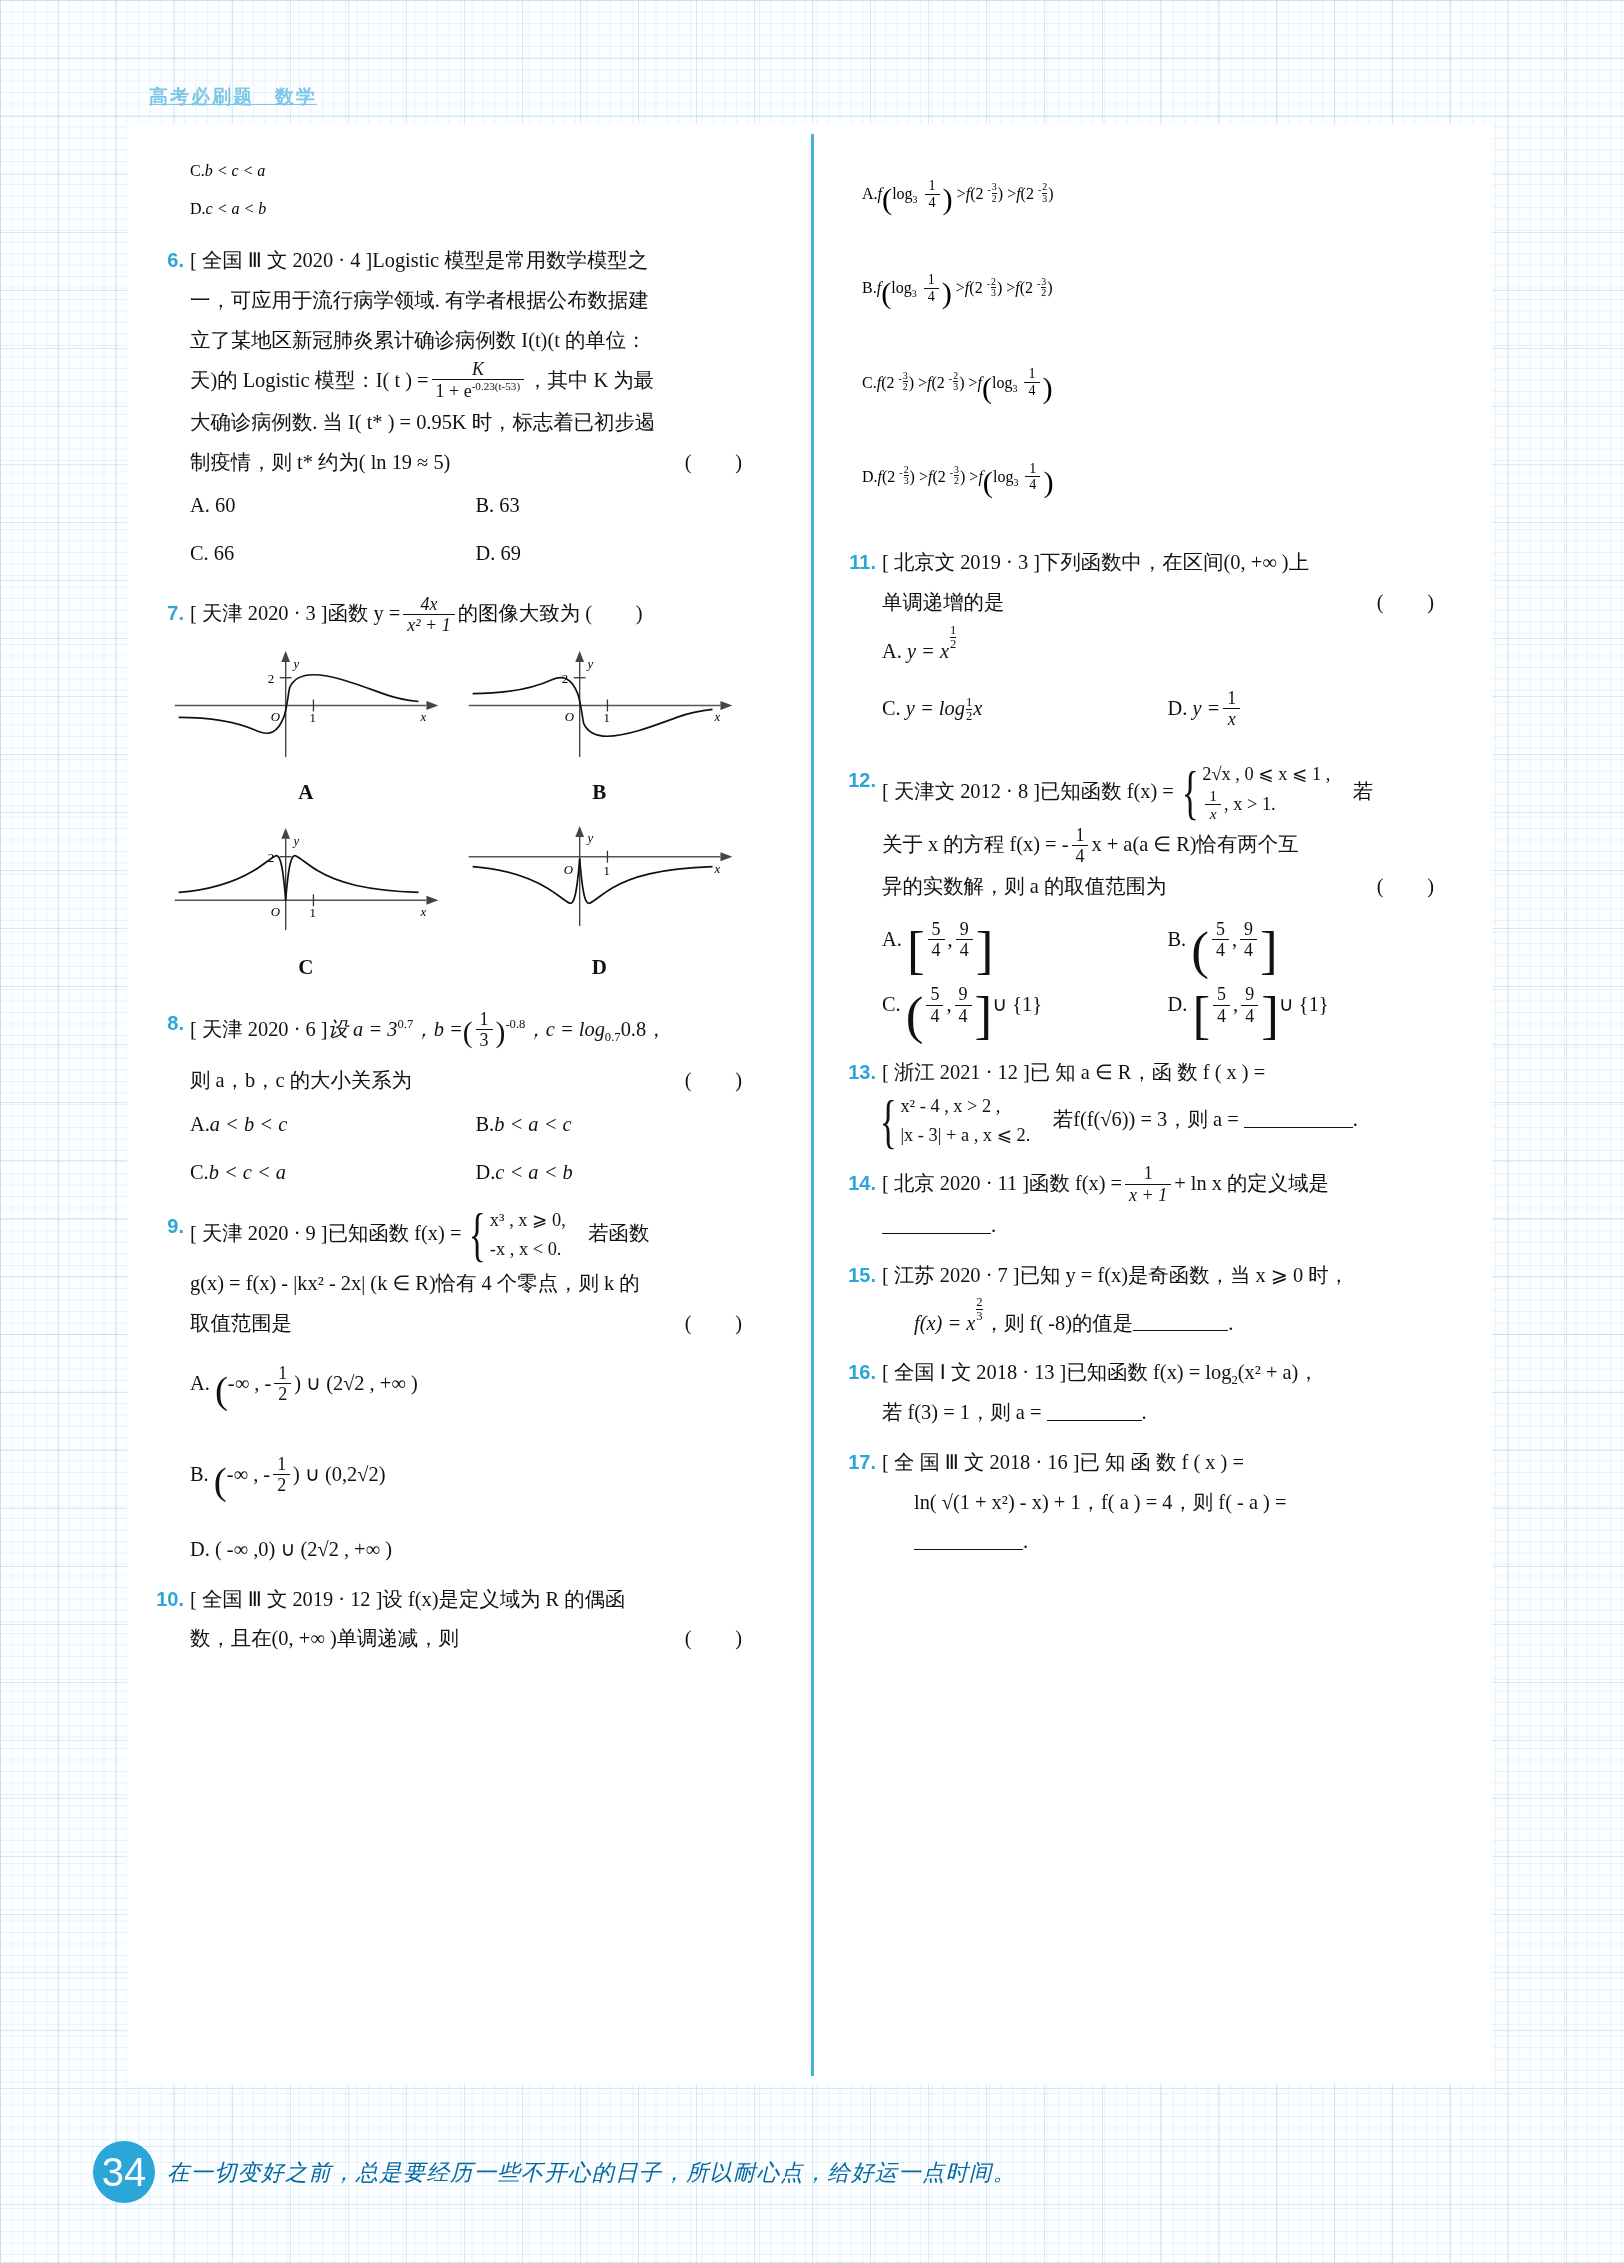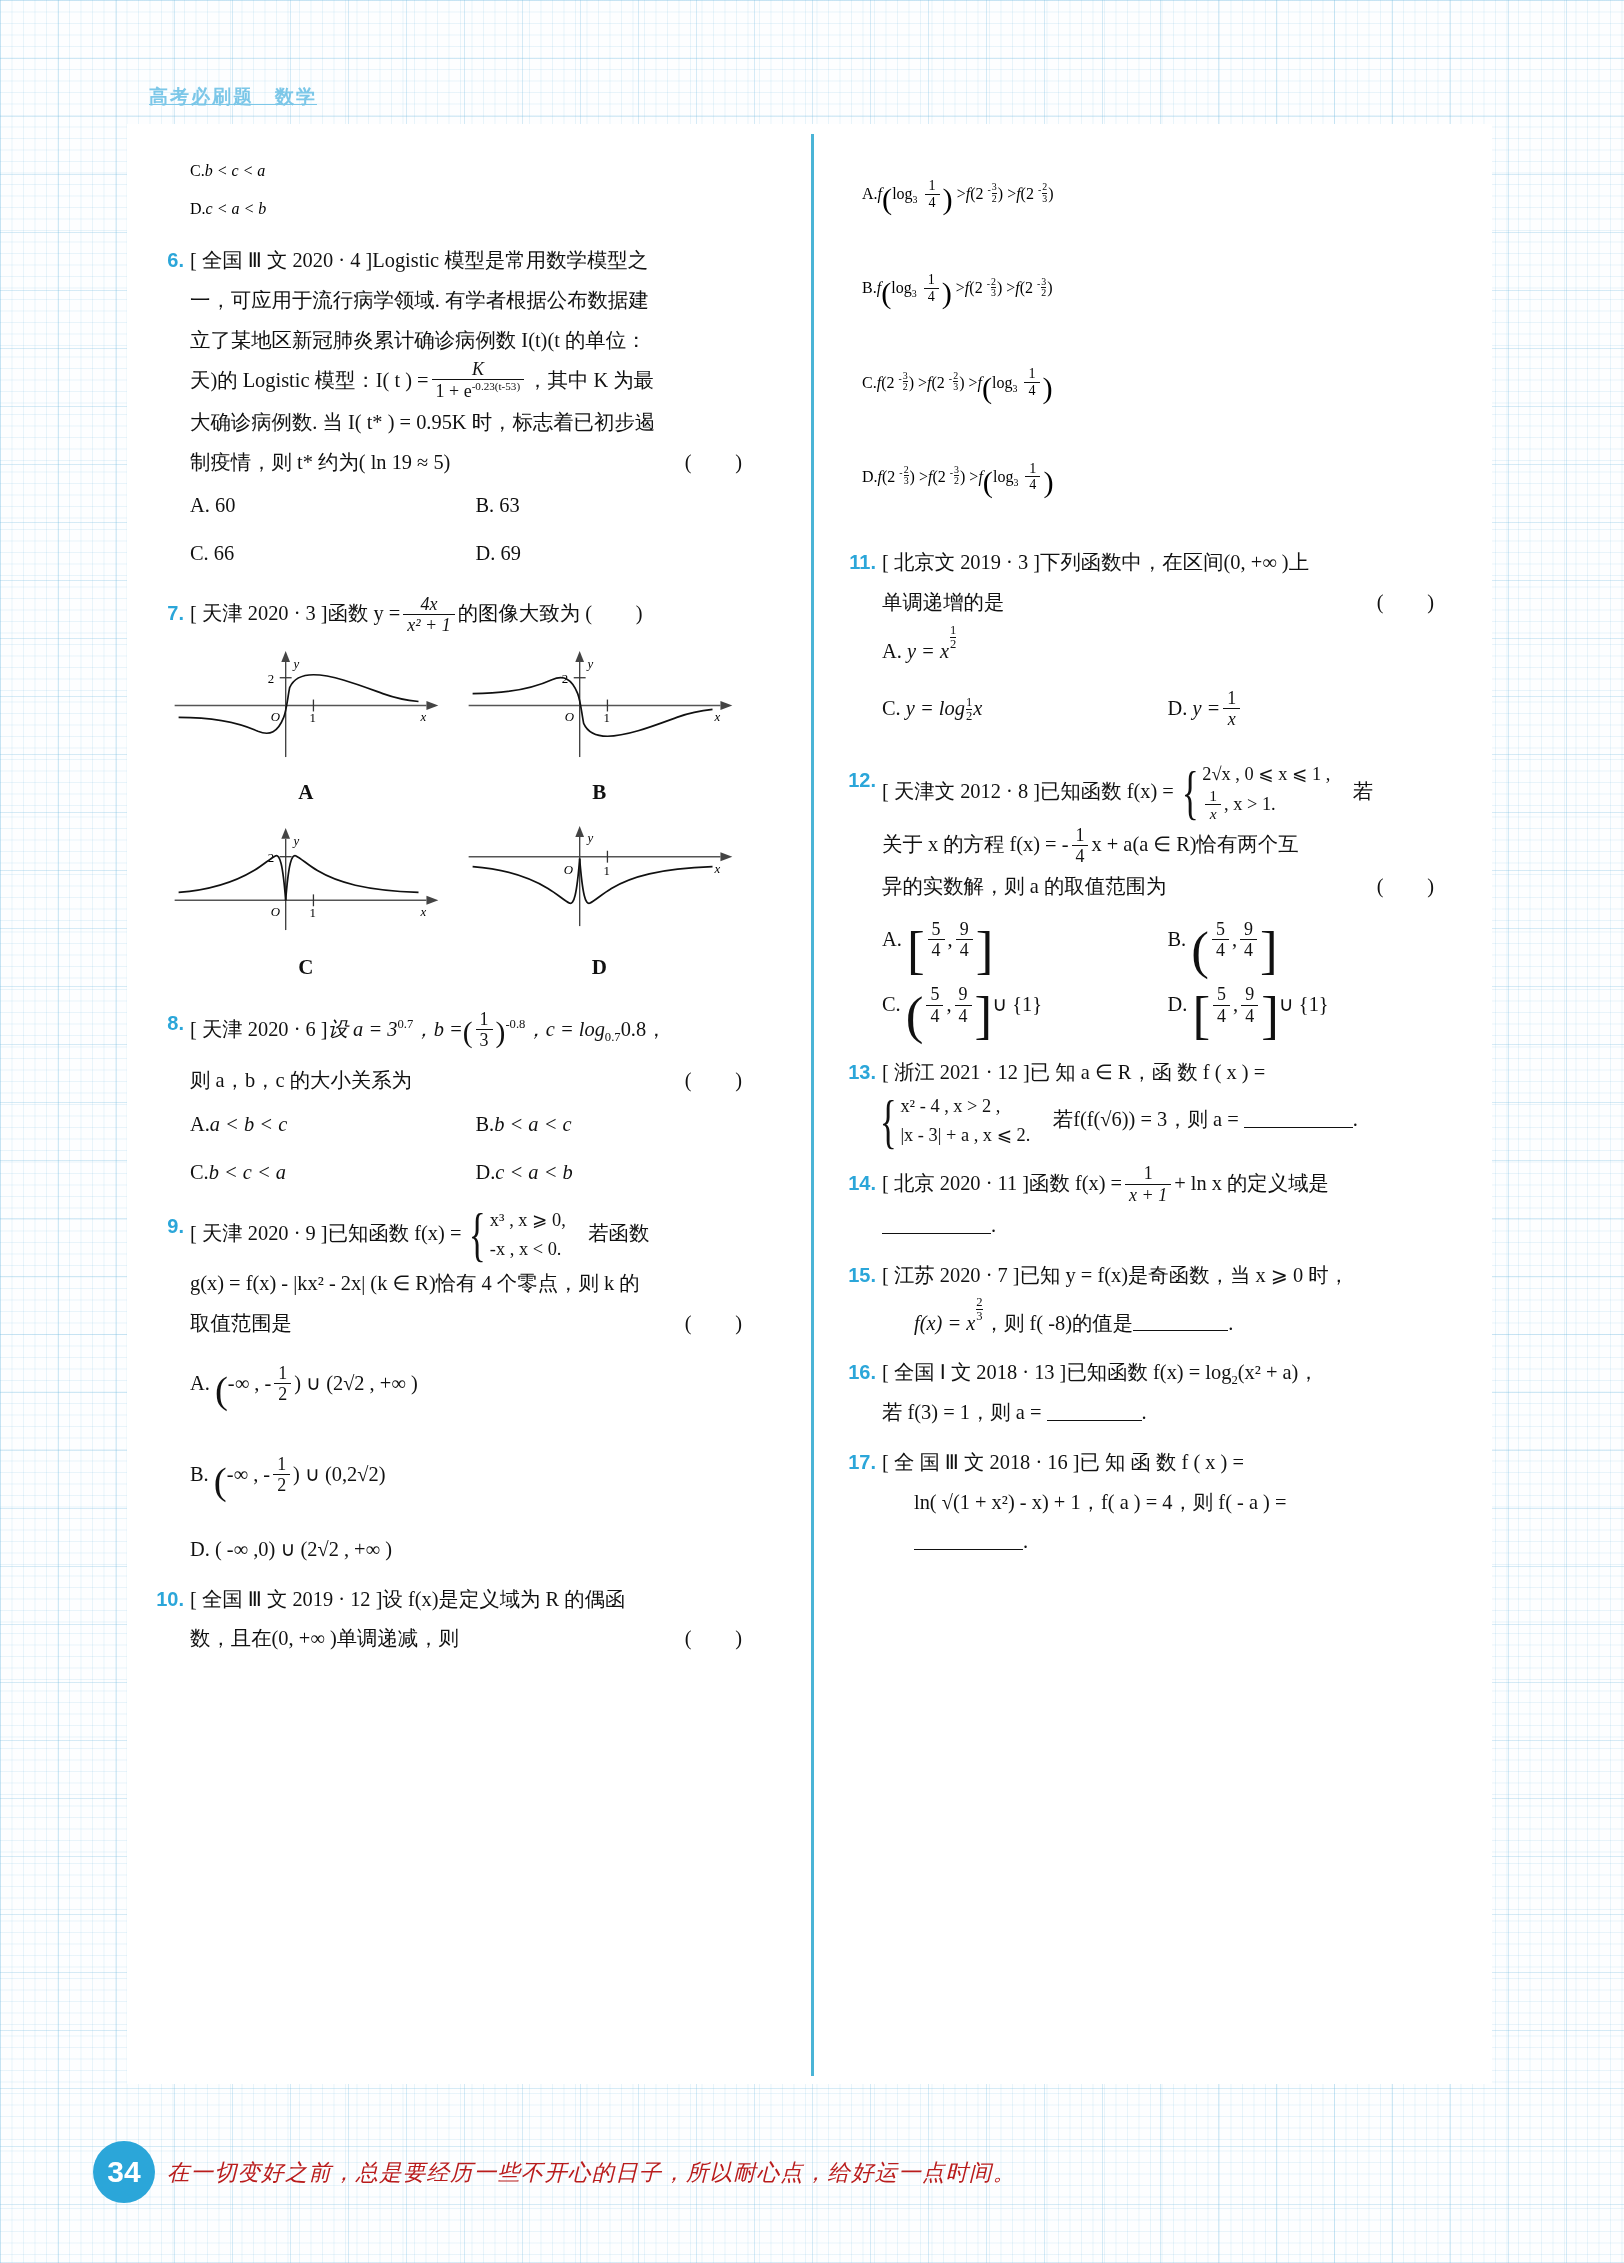--- a/index.html
+++ b/index.html
@@ -134,27 +134,27 @@
   .gcell { text-align:center; }
   .glabel { font-size:21px; font-weight:bold; margin-top:-4px; margin-bottom:10px; }
 
   
   #footer { position:absolute; left:0; top:2137px; width:1625px; height:70px; }
   #pagebadge {
     position:absolute; left:93px; top:2141px;
     width:62px; height:62px; border-radius:50%;
     background:#2ba6d9; color:#fff;
     font-family:"Liberation Sans", sans-serif;
-    font-weight:bold; font-size:30px;
+    font-weight:normal; font-size:40px;
     display:flex; align-items:center; justify-content:center;
   }
   #footer-text {
     position:absolute; left:167px; top:2157px;
     font-family:"Liberation Serif", serif;
-    font-size:22.4px; color:#b91c1c;
+    font-size:22.4px; color:#0369a1;
     font-style:italic;
     letter-spacing:1.2px;
     white-space:pre;
   }
 </style>
 </head>
 <body>
 
 <div id="page-bg"></div>
 

